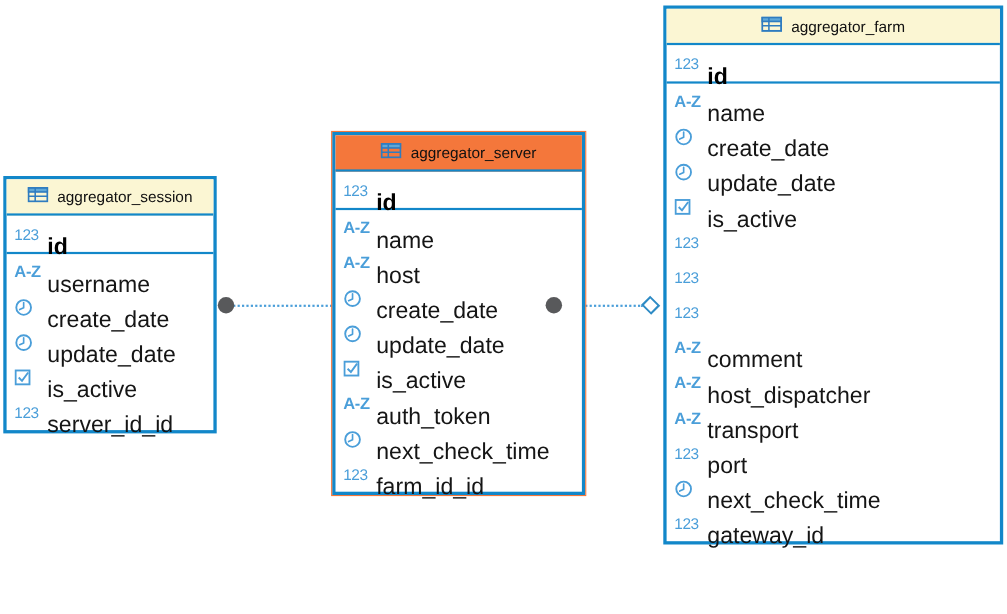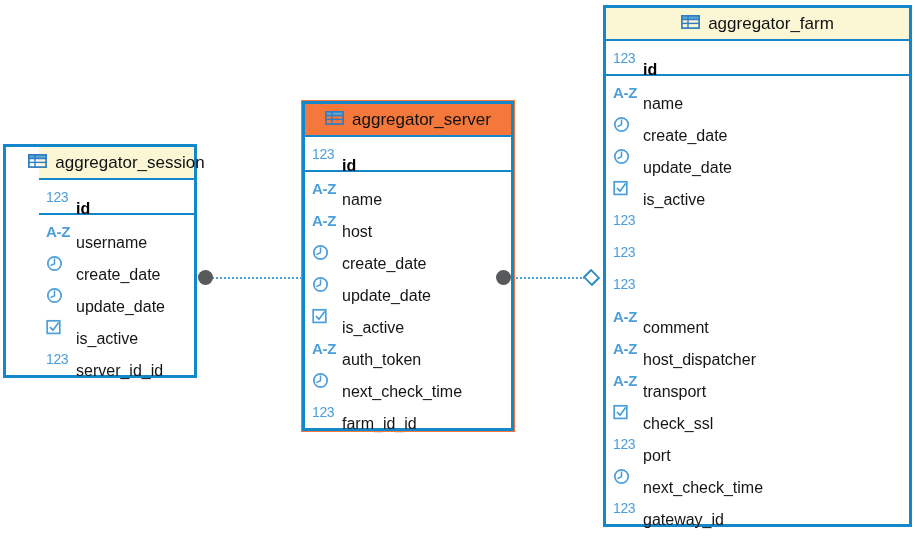--- a/index.html
+++ b/index.html
@@ -8,48 +8,48 @@
     font-family:"Liberation Sans",sans-serif;overflow:hidden;
     -webkit-font-smoothing:antialiased;
   }
   .entity{
     position:absolute;background:#ffffff;border:3px solid #1287c9;
     box-sizing:border-box;z-index:2;
   }
   .entity.selected{outline:1px solid #f4773b;}
   .hdr{
     display:flex;align-items:center;justify-content:center;gap:8px;
-    height:31px;border-bottom:2px solid #1287c9;font-size:17px;color:#111;
+    height:31px;border-bottom:2px solid #1287c9;font-size:14px;color:#111;
   }
   .hdr.yellow{background:#fbf6d3;}
   .hdr.orange{background:#f4773b;}
   .pk-section{border-bottom:2px solid #1287c9;}
   .row{display:flex;align-items:center;height:32px;padding-left:7px;}
   .pk-section .row{height:33px;}
-  .row .cname{font-size:16px;color:#151515;white-space:nowrap;margin-top:24px;}
+  .row .cname{font-size:21px;color:#151515;white-space:nowrap;margin-top:24px;}
   .pk-section .row .cname{font-weight:bold;color:#000;}
   .ticon{
     width:30px;flex:0 0 30px;display:inline-flex;align-items:center;
     justify-content:flex-start;color:#4a9ed9;
   }
   .ticon.num{font-size:14px;letter-spacing:-0.4px;font-weight:400;}
   .ticon.str{font-size:15px;font-weight:700;letter-spacing:-0.3px;}
   .rel-line{position:absolute;height:0;border-top:2px dotted #4a9ed9;z-index:1;}
   .rel-circle{
     position:absolute;width:15px;height:15px;border-radius:50%;
     background:#58595b;z-index:3;
   }
   .rel-diamond{
     position:absolute;width:13px;height:13px;background:#ffffff;
     border:2px solid #2e8bc5;transform:rotate(45deg) scaleY(0.9);z-index:3;
     box-sizing:border-box;
   }
   
-  #entity-session{left:3px;top:144px;width:194px;padding-left:33px;}
-  #entity-server{left:302px;top:101px;width:212px;}
+  #entity-session{left:3px;top:160px;width:194px;}
+  #entity-server{left:302px;top:120px;width:230px;}
   #entity-farm{left:603px;top:5px;width:309px;}
   #rel1-line{left:203px;top:277px;width:99px;}
   #rel1-circle{left:198px;top:270px;}
   #rel2-line{left:505px;top:277px;width:80px;}
   #rel2-circle{left:496px;top:270px;}
   #rel2-diamond{left:585px;top:271px;}
 </style>
 </head>
 <body>
 
@@ -248,29 +248,20 @@
         </div>
         <div class="row">
           <span class="ticon str">A-Z</span>
           <span class="cname">host_dispatcher</span>
         </div>
         <div class="row">
           <span class="ticon str">A-Z</span>
           <span class="cname">transport</span>
         </div>
         <div class="row">
-          <span class="ticon">
-            <svg width="16" height="16" viewBox="0 0 16 16">
-              <rect x="1.2" y="1.8" width="12.6" height="12.6" fill="none" stroke="#4a9ed9" stroke-width="1.7"></rect>
-              <path d="M4 8.2 L7 11.2 L12.6 3.6" fill="none" stroke="#4a9ed9" stroke-width="1.7"></path>
-            </svg>
-          </span>
-          <span class="cname">check_ssl</span>
-        </div>
-        <div class="row">
           <span class="ticon num">123</span>
           <span class="cname">port</span>
         </div>
         <div class="row">
           <span class="ticon">
             <svg width="17" height="17" viewBox="0 0 17 17">
               <circle cx="8.5" cy="8.5" r="6.7" fill="none" stroke="#4a9ed9" stroke-width="1.7"></circle>
               <path d="M8.5 8.8 L8.5 4.1 M8.5 8.8 L4.9 10.4" fill="none" stroke="#4a9ed9" stroke-width="1.5" stroke-linecap="round"></path>
             </svg>
           </span>

